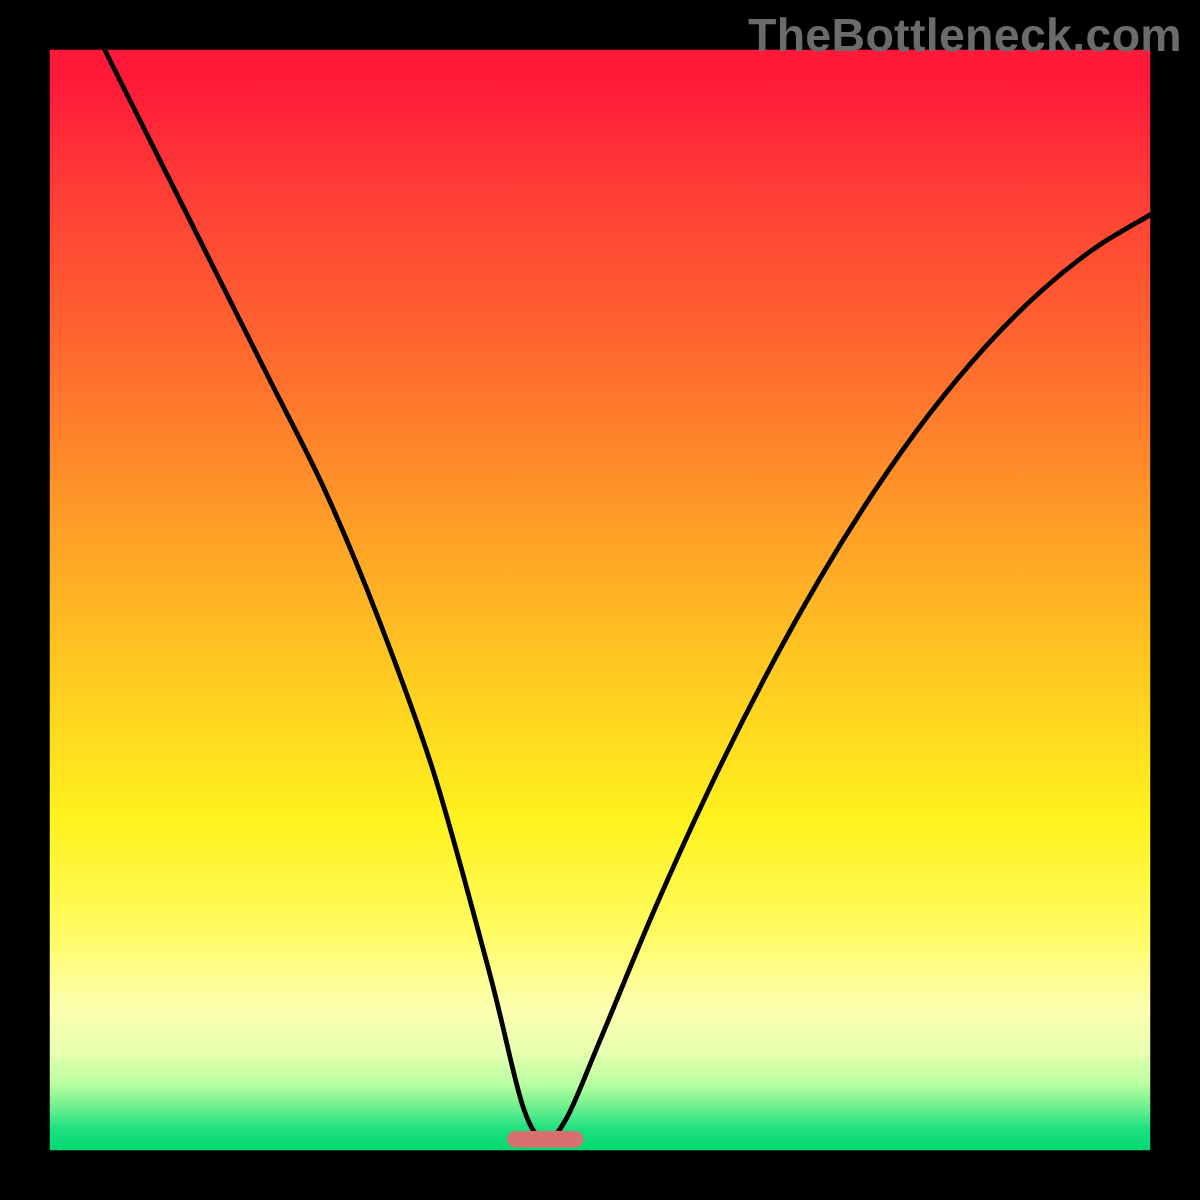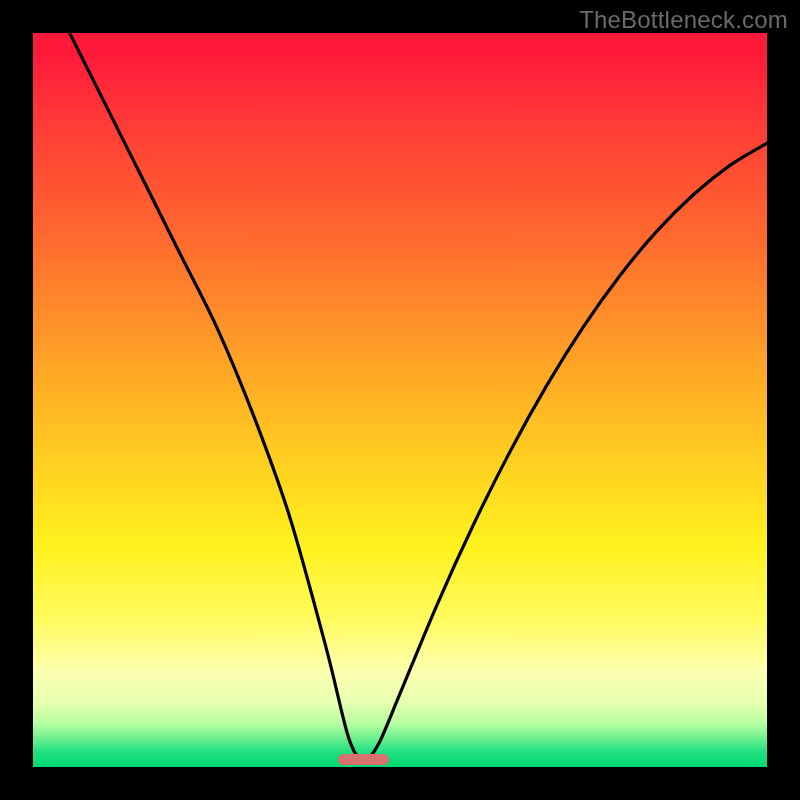--- a/index.html
+++ b/index.html
@@ -45,22 +45,22 @@
       #70f090 96%,
       #20e080 98%,
       #00d870 100%
     );
   }
   .watermark {
     position: absolute;
     top: 6px;
     right: 12px;
     color: #6b6b6b;
-    font-size: 24px;
-    font-weight: 400;
+    font-size: 31px;
+    font-weight: 700;
     letter-spacing: 0.2px;
     user-select: none;
   }
   svg.curve {
     position: absolute;
     inset: 0;
   }
   .marker {
     position: absolute;
     background: #d87070;

